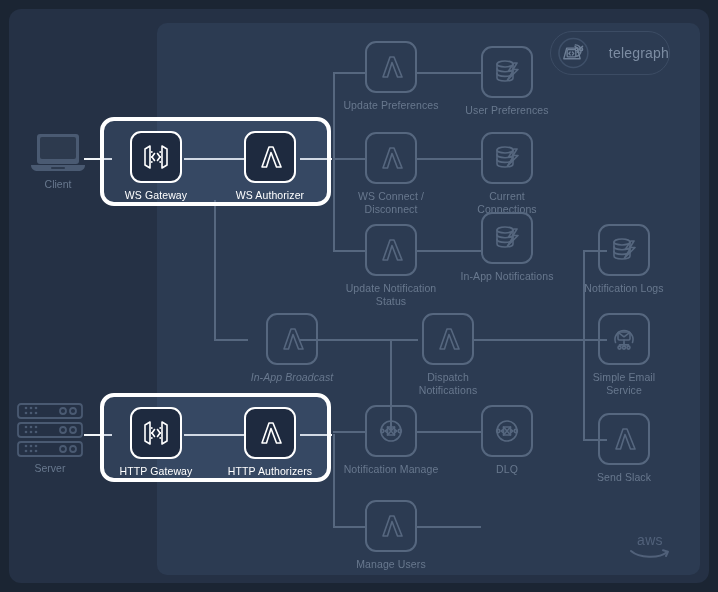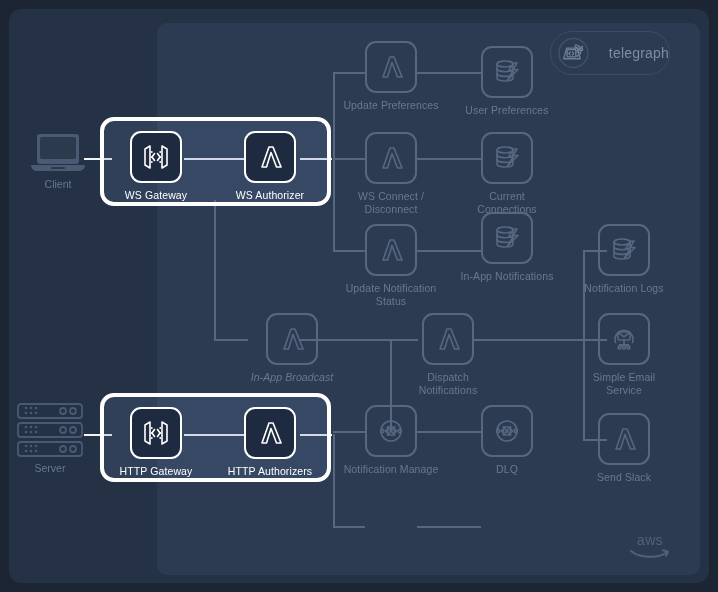--- a/index.html
+++ b/index.html
@@ -419,20 +419,30 @@
     <div class="box">
       <svg width="30" height="30" viewBox="0 0 30 30">
           <g class="ic">
         <path d="M7 25 L14 5 H18 L26 25 H21.5 L16 10.5 L11.5 25 Z"></path>
       </g>
         </svg>
     </div>
     <div class="lbl">Send Slack</div>
   </div>
 
+  <div class="node" style="left:343px;top:500px;">
+    <div class="box">
+      <svg width="30" height="30" viewBox="0 0 30 30">
+          <g class="ic">
+        <path d="M7 25 L14 5 H18 L26 25 H21.5 L16 10.5 L11.5 25 Z"></path>
+      </g>
+        </svg>
+    </div>
+    <div class="lbl">Manage Users</div>
+  </div>
 
 
   <div class="brandpill">
     <svg width="32" height="32" viewBox="0 0 32 32">
       <circle cx="16" cy="16" r="15" fill="none" stroke="#3f5069" stroke-width="1.6"></circle>
       <g fill="none" stroke="#6e7f96" stroke-width="1.4" stroke-linejoin="round" stroke-linecap="round">
         <path d="M6 22 L9 11 H20 L23 22 Z"></path>
         <rect x="9.5" y="12.5" width="9" height="7.5" rx="1"></rect>
         <path d="M12.6 15 L11.3 16.5 L12.6 18"></path>
         <path d="M15 15 L16.3 16.5 L15 18"></path>

